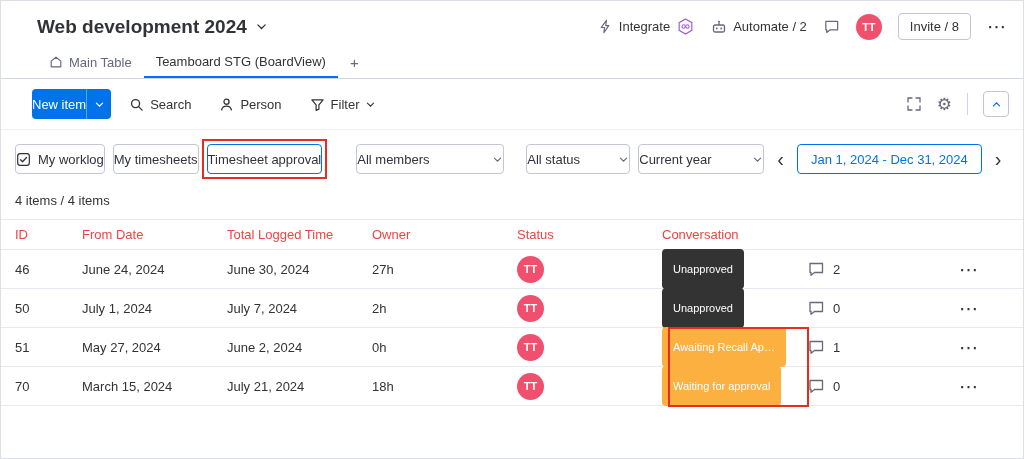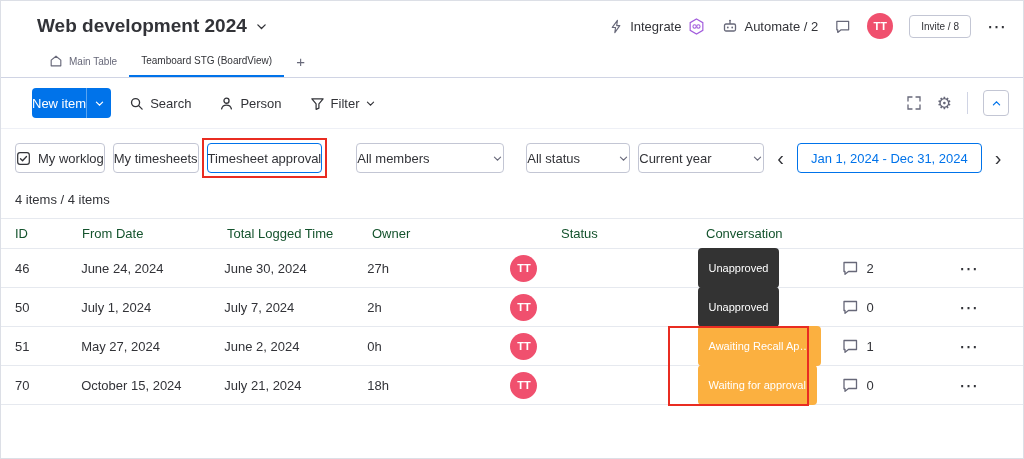--- a/index.html
+++ b/index.html
@@ -15,25 +15,25 @@
   .page-title { font-size: 19px; font-weight: 700; margin: 0; }
   .icon { display: inline-flex; align-items: center; justify-content: center; line-height: 1; }
   .hdr-right { display: flex; align-items: center; gap: 16px; font-size: 13px; }
   .hdr-item { display: flex; align-items: center; gap: 6px; color: #323338; background: none; border: none; font-family: inherit; font-size: 13px; padding: 0; cursor: default; }
   .hex-icon { color: var(--icon-purple, #a25ddc); }
   .avatar {
     width: 26px; height: 26px; border-radius: 50%;
     background: var(--avatar-bg, #f0506e); color: #fff;
     font-size: 11px; font-weight: 700; display: flex; align-items: center; justify-content: center;
   }
-  .invite-btn { border: 1px solid #c3c6d4; border-radius: 4px; padding: 5px 11px; background: #fff; font-size: 10px; color: #323338; font-family: inherit; }
+  .invite-btn { border: 1px solid #c3c6d4; border-radius: 4px; padding: 5px 11px; background: #fff; font-size: 13px; color: #323338; font-family: inherit; }
   .more { font-size: 19px; color: #323338; line-height: 1; letter-spacing: 1px; }
   
   .tabs { display: flex; align-items: stretch; padding-left: 36px; border-bottom: 1px solid #d0d4e4; height: 33px; }
-  .tab { display: flex; align-items: center; gap: 6px; padding: 0 12px; font-size: 10px; color: #676879; }
+  .tab { display: flex; align-items: center; gap: 6px; padding: 0 12px; font-size: 13px; color: #676879; }
   .tab.active { color: #323338; border-bottom: 2px solid var(--accent, #0073ea); }
   .add-tab { display: flex; align-items: center; padding: 0 12px; color: #676879; font-size: 15px; }
   
   .toolbar { display: flex; align-items: center; gap: 8px; padding: 10px 14px 10px 31px; border-bottom: 1px solid #eef0f6; }
   .new-item { display: flex; align-items: stretch; background: var(--accent, #0073ea); border-radius: 4px; color: #fff; height: 30px; overflow: hidden; border: none; padding: 0; font-family: inherit; }
   .new-item-main { padding: 0 0; display: flex; align-items: center; font-size: 13px; }
   .new-item-caret { width: 25px; display: flex; align-items: center; justify-content: center; border-left: 1px solid rgba(255,255,255,.35); color: #fff; }
   .tool-btn { display: flex; align-items: center; gap: 6px; padding: 0 10px; height: 30px; font-size: 13px; color: #323338; background: none; border: none; font-family: inherit; }
   .toolbar-right { margin-left: auto; display: flex; align-items: center; gap: 15px; color: #676879; }
   .gear-glyph { font-size: 17px; color: #676879; }
@@ -49,29 +49,29 @@
   .select .caret { color: #676879; }
   .sel-members { width: 148px; margin-left: 26px; text-align: right; }
   .sel-status { width: 104px; margin-left: 14px; }
   .sel-year { width: 126px; }
   .nav-arrow { font-size: 20px; color: #323338; padding: 0 5px; background: none; border: none; font-family: inherit; line-height: 1; }
   .date-range { border: 1px solid var(--accent, #0073ea); color: var(--accent, #0073ea); height: 30px; padding: 0 13px; border-radius: 4px; font-size: 13px; display: flex; align-items: center; background: #fff; font-family: inherit; white-space: nowrap; }
   
   .items-count { font-size: 13px; padding: 7px 0 11px 14px; color: #323338; }
   
   .table { position: relative; border-top: 1px solid #e6e9ef; }
-  .thead { display: flex; align-items: center; height: 30px; font-size: 13px; color: #14532d; border-bottom: 1px solid #e6e9ef; }
+  .thead { display: flex; align-items: center; height: 30px; font-size: 13px; color: #ef4444; border-bottom: 1px solid #e6e9ef; }
   .trow { display: flex; align-items: center; height: 39px; border-bottom: 1px solid #e6e9ef; font-size: 13px; color: #323338; }
   .cell { display: flex; align-items: center; }
   .c-id     { width: 81px; padding-left: 14px; }
   .c-from   { width: 145px; }
   .c-to     { width: 145px; }
   .c-time   { width: 145px; }
   .c-owner  { width: 145px; }
-  .c-status { width: 145px; margin-left: 44px; }
+  .c-status { width: 145px; }
   .c-conv   { width: 120px; gap: 8px; }
   .c-menu   { flex: 1; justify-content: flex-end; padding-right: 44px; }
   .owner-avatar { width: 27px; height: 27px; border-radius: 50%; background: var(--avatar-bg, #f0506e); color: #fff; font-size: 11px; font-weight: 700; display: flex; align-items: center; justify-content: center; }
   .badge { display: inline-block; padding: 14px 11px; border-radius: 4px; color: #fff; font-size: 11px; white-space: nowrap; }
   .badge-dark { background: var(--badge-dark, #333333); }
   .badge-orange { background: var(--badge-orange, #fbb040); }
   .conv-icon { color: #676879; display: inline-flex; }
   .badge-annotation { position: absolute; left: 667px; top: 107px; width: 141px; height: 80px; border: 2px solid var(--annotation, #e92c21); pointer-events: none; }
 </style>
 </head>
@@ -335,21 +335,21 @@
               </svg>
       </span>
       <span class="conv-count">1</span>
     </div>
     <div class="cell c-menu">
       <span class="more">⋯</span>
     </div>
   </div>
         <div class="trow">
     <div class="cell c-id">70</div>
-    <div class="cell c-from">October 15, 2024</div>
+    <div class="cell c-from">March 15, 2024</div>
     <div class="cell c-to">July 21, 2024</div>
     <div class="cell c-time">18h</div>
     <div class="cell c-owner">
       <span class="owner-avatar">TT</span>
     </div>
     <div class="cell c-status">
       <span class="badge badge-orange">Waiting for approval</span>
     </div>
     <div class="cell c-conv">
       <span class="conv-icon">

